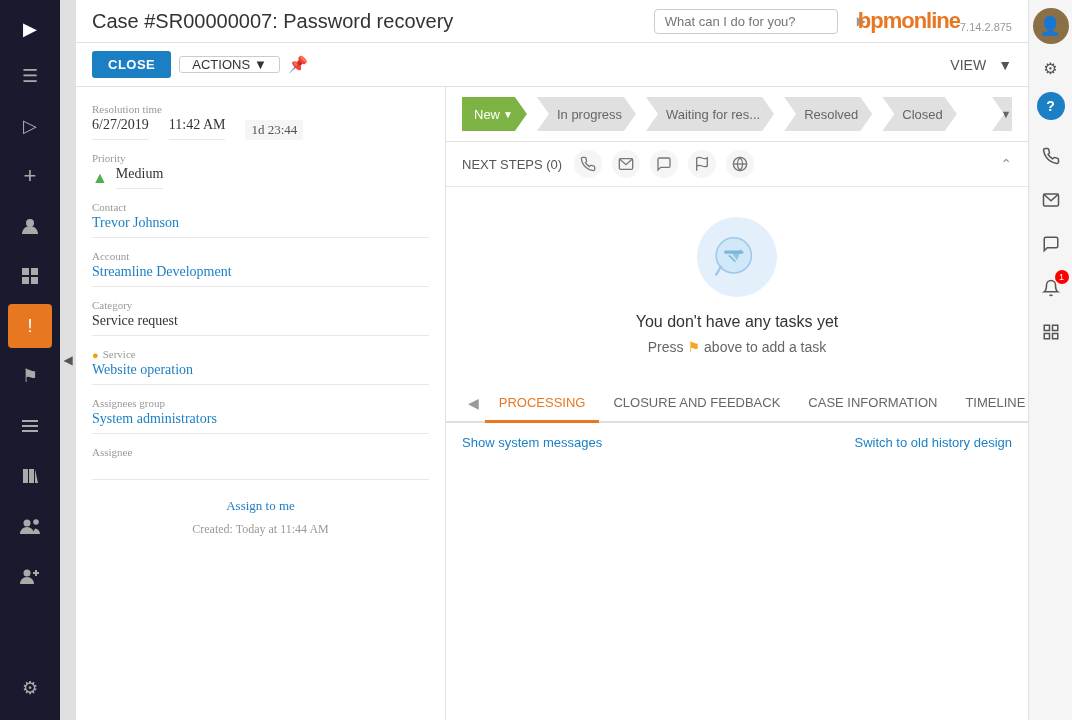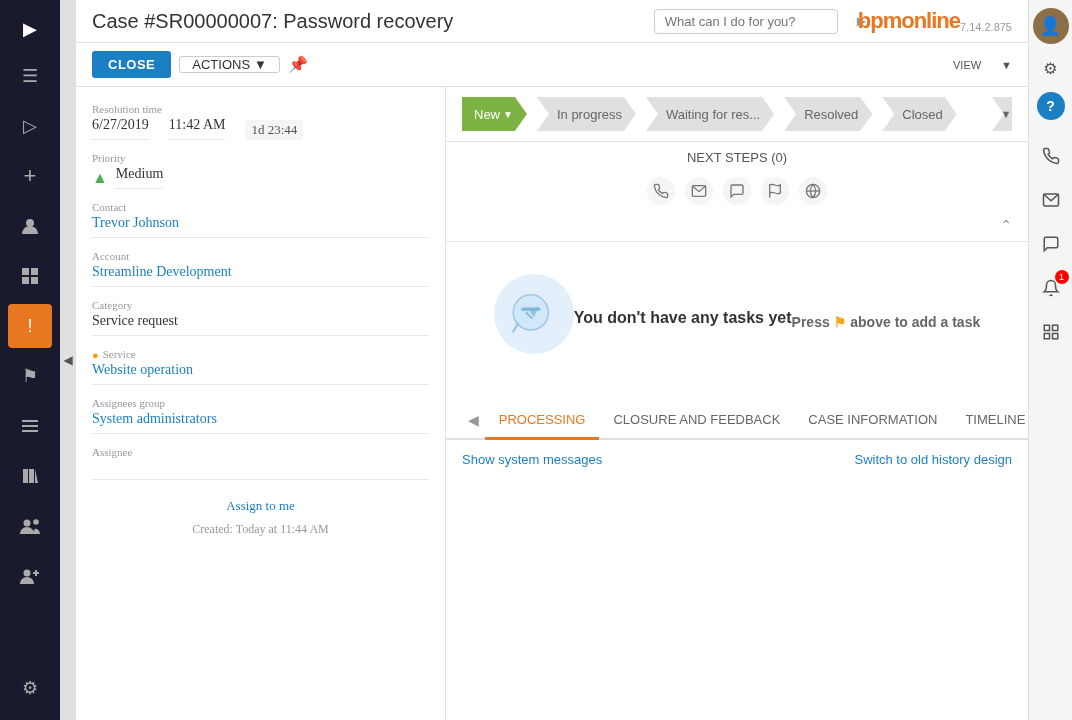--- a/index.html
+++ b/index.html
@@ -189,25 +189,25 @@
       border-radius: 3px;
       cursor: pointer;
       display: flex;
       align-items: center;
       gap: 4px;
     }
     .pin-icon { color: #1b7fc4; font-size: 16px; cursor: pointer; }
     .view-btn {
       margin-left: auto;
       color: #555;
-      font-size: 11px;
-      cursor: pointer;
-      display: flex;
-      align-items: center;
-      gap: 20px;
+      font-size: 14px;
+      cursor: pointer;
+      display: flex;
+      align-items: center;
+      gap: 12px;
     }
 
     
     .content {
       display: flex;
       flex: 1;
       overflow: hidden;
     }
 
     
@@ -323,21 +323,20 @@
       padding-left: 8px;
     }
 
     
     .next-steps-bar {
       display: flex;
       align-items: center;
       padding: 8px 16px;
       border-bottom: 1px solid #e8e8e8;
       gap: 12px;
-      flex-direction: column;
     }
     .next-steps-label {
       font-size: 13px;
       color: #555;
     }
     .next-step-icons {
       display: flex;
       gap: 10px;
     }
     .step-icon {
@@ -355,27 +354,26 @@
     .collapse-chevron {
       margin-left: auto;
       color: #999;
       cursor: pointer;
       font-size: 14px;
     }
 
     
     .empty-state {
       display: flex;
-      flex-direction: row;
+      flex-direction: column;
       align-items: center;
       justify-content: center;
       padding: 30px;
       flex: 0 0 auto;
       min-height: 160px;
-      font-weight: bold;
     }
     .empty-icon {
       width: 80px;
       height: 80px;
       border-radius: 50%;
       background: #e3f0fb;
       display: flex;
       align-items: center;
       justify-content: center;
       margin-bottom: 16px;

